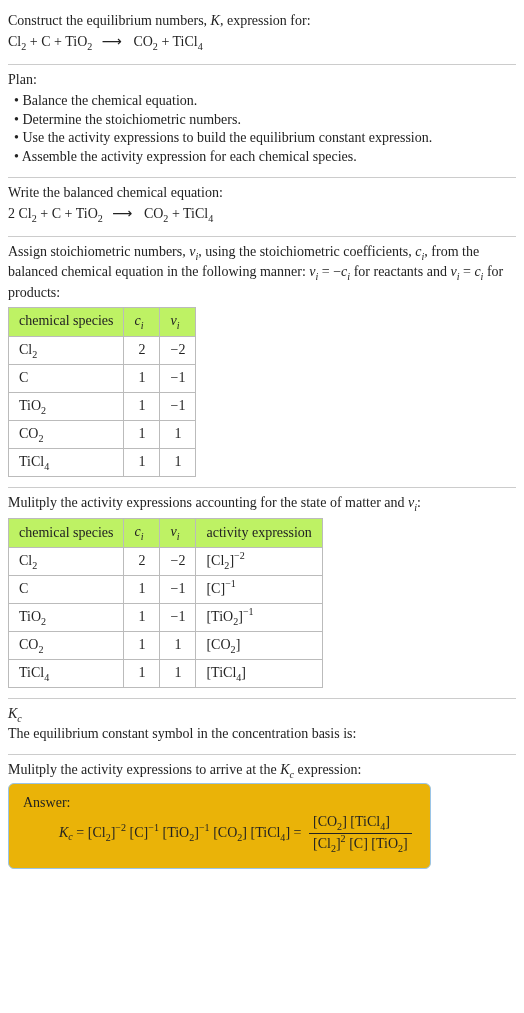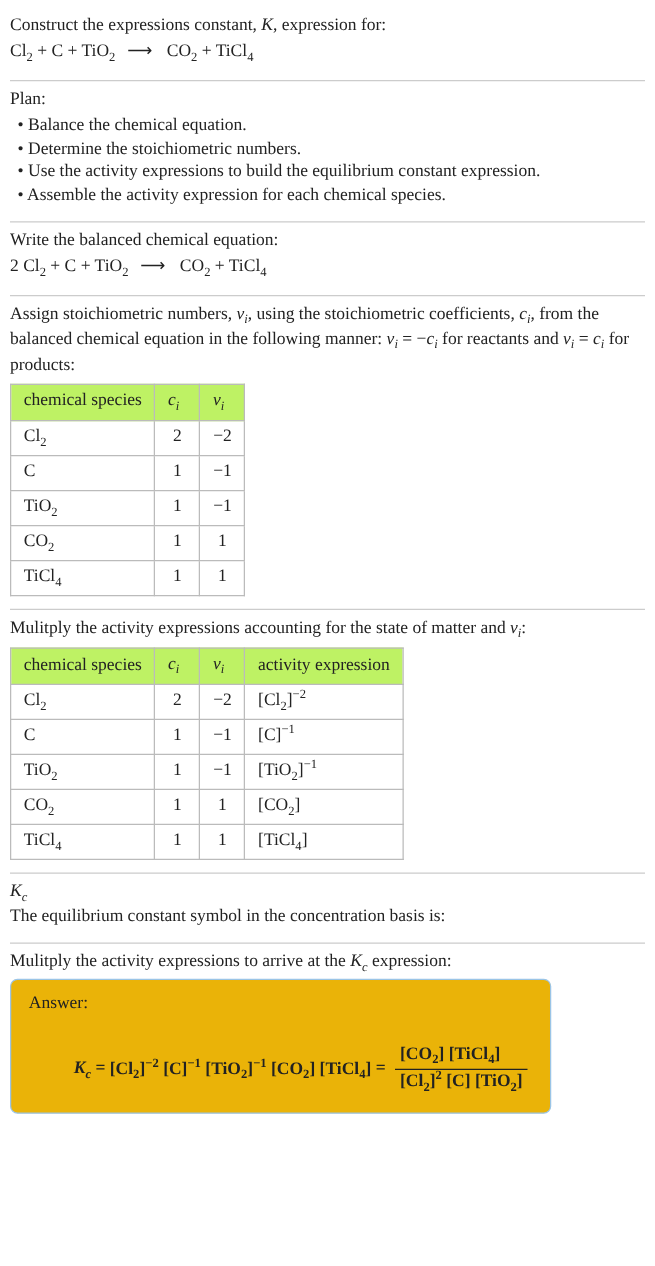--- a/index.html
+++ b/index.html
@@ -59,21 +59,21 @@
   .species { white-space: nowrap; }
   ul.plan { margin: 2px 0 0 0; padding-left: 0; list-style: none; }
   ul.plan li { padding-left: 6px; }
   ul.plan li::before { content: "\2022  "; }
 </style>
 </head>
 <body>
 
 <div class="section">
   <div>
-    <span>Construct the expressions constant, </span><span class="ital">K</span><span>, expression for:</span>
+    <span>Construct the equilibrium numbers, </span><span class="ital">K</span><span>, expression for:</span>
   </div>
   <div class="eqline">
     <span class="species"><span>Cl</span><sub>2</sub></span><span> + </span><span>C</span><span> + </span><span class="species"><span>TiO</span><sub>2</sub></span>
     <span class="arrow">⟶</span>
     <span class="species"><span>CO</span><sub>2</sub></span><span> + </span><span class="species"><span>TiCl</span><sub>4</sub></span>
   </div>
 </div>
 <hr class="rule">
 
 <div class="section">
@@ -191,21 +191,21 @@
 </div>
 <hr class="rule">
 
 <div class="section">
   <div>
     <span>Mulitply the activity expressions to arrive at the </span><span class="ital">K</span><span class="subi">c</span><span> expression:</span>
   </div>
 
   <div class="answerbox">
     <div>Answer:</div>
-    <div class="indent" style="margin-top:22px;font-weight:bold;">
+    <div class="indent" style="margin-top:0;">
       <span class="ital">K</span><span class="subi">c</span><span> = </span>
       <span class="species"><span>[Cl</span><sub>2</sub><span>]</span><sup>−2</sup></span>
       <span class="species"><span>[C</span><span>]</span><sup>−1</sup></span>
       <span class="species"><span>[TiO</span><sub>2</sub><span>]</span><sup>−1</sup></span>
       <span class="species"><span>[CO</span><sub>2</sub><span>]</span></span>
       <span class="species"><span>[TiCl</span><sub>4</sub><span>]</span></span>
       <span> = </span>
       <span class="frac">
         <span class="num">
           <span>[CO</span><sub>2</sub><span>] [TiCl</span><sub>4</sub><span>]</span>

